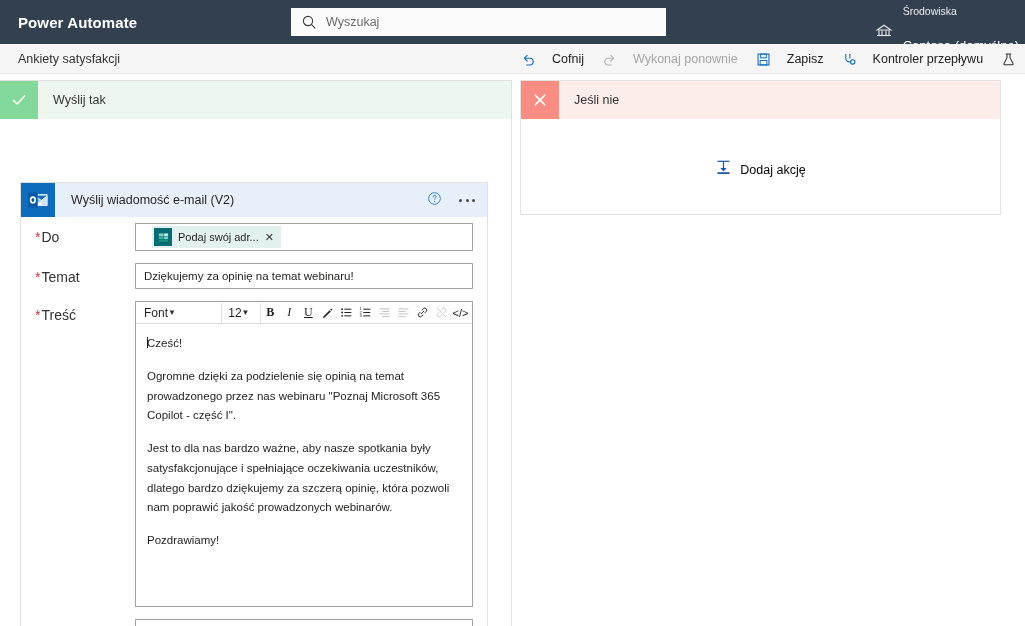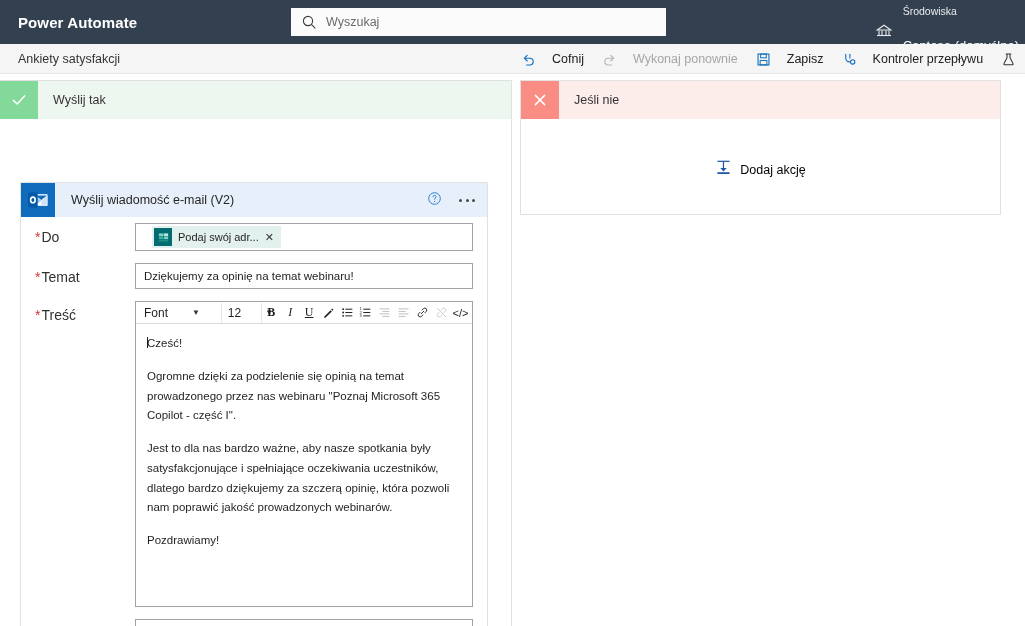--- a/index.html
+++ b/index.html
@@ -208,21 +208,21 @@
   .rte { border: 1px solid #a2a2a2; background: #fff; }
   .rte-toolbar {
     height: 22px; display: flex; align-items: center;
     border-bottom: 1px solid #d9d9d9;
     padding: 0 2px;
   }
   .rte-sel {
     display: flex; align-items: center; 
     width: 88px; height: 20px; padding: 0 4px 0 6px;
     font-size: 12px; color: #201f1e;
-    border-right: 1px solid #e3e3e3; cursor: pointer; gap: 24px;
+    border-right: 1px solid #e3e3e3; cursor: pointer;
   }
   .rte-sel.size { width: 40px; border-right: 1px solid #e3e3e3; }
   .caret { font-size: 8px; color: #333; }
   .tb {
     width: 20px; height: 20px;
     display: flex; align-items: center; justify-content: center;
     font-size: 12px; color: #201f1e; cursor: pointer;
   }
   .tb.dis { color: #bdbdbd; cursor: default; }
 

